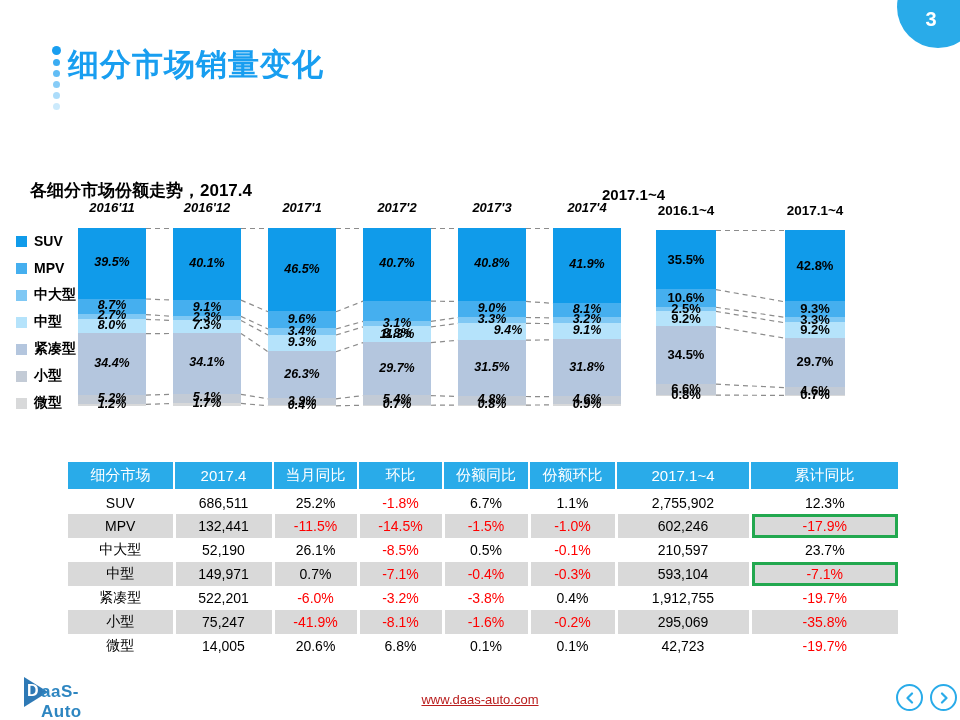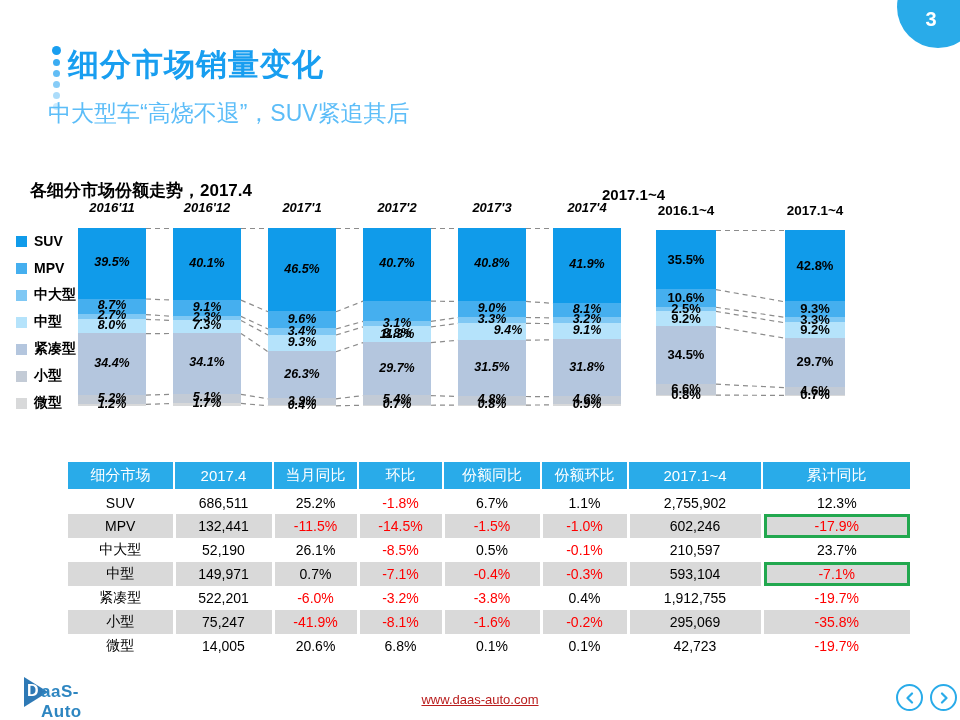--- a/index.html
+++ b/index.html
@@ -78,21 +78,20 @@
 
   <div class="dots">
     <i style="opacity:1"></i>
       <i style="opacity:.85"></i>
       <i style="opacity:.68"></i>
     <i style="opacity:.52"></i>
       <i style="opacity:.36"></i>
       <i style="opacity:.22"></i>
   </div>
   <div class="title">细分市场销量变化</div>
-  <div class="subtitle">中大型车“高烧不退”，SUV紧追其后</div>
 
   <div class="chart-title-left">各细分市场份额走势，2017.4</div>
   <div class="chart-title-right">2017.1~4</div>
 
   <div class="legend" id="legend">
       <div class="legend-item">
         <span class="legend-swatch" style="background: rgb(16, 155, 234);"></span>
         <span class="legend-label">SUV</span>
       </div>
       <div class="legend-item">
@@ -308,21 +307,21 @@
       <span class="seg-label" style="left: 129px; width: 60px; top: 192.417px; font-size: 13px;">0.7%</span>
     </div>
 
   <table class="data-table">
     <thead>
         <tr>
           <th style="width: 106px;">细分市场</th>
           <th style="width: 99px;">2017.4</th>
           <th style="width: 85px;">当月同比</th>
           <th style="width: 85px;">环比</th>
-          <th style="width: 98px; margin-left: 41px;">份额同比</th>
+          <th style="width: 86px; margin-left: 41px;">份额同比</th>
           <th style="width: 87px;">份额环比</th>
           <th style="width: 134px;">2017.1~4</th>
           <th style="width: 148px;">累计同比</th>
         </tr>
       </thead>
     <tbody>
         <tr>
           <td>SUV</td>
           <td>686,511</td>
           <td>25.2%</td>

